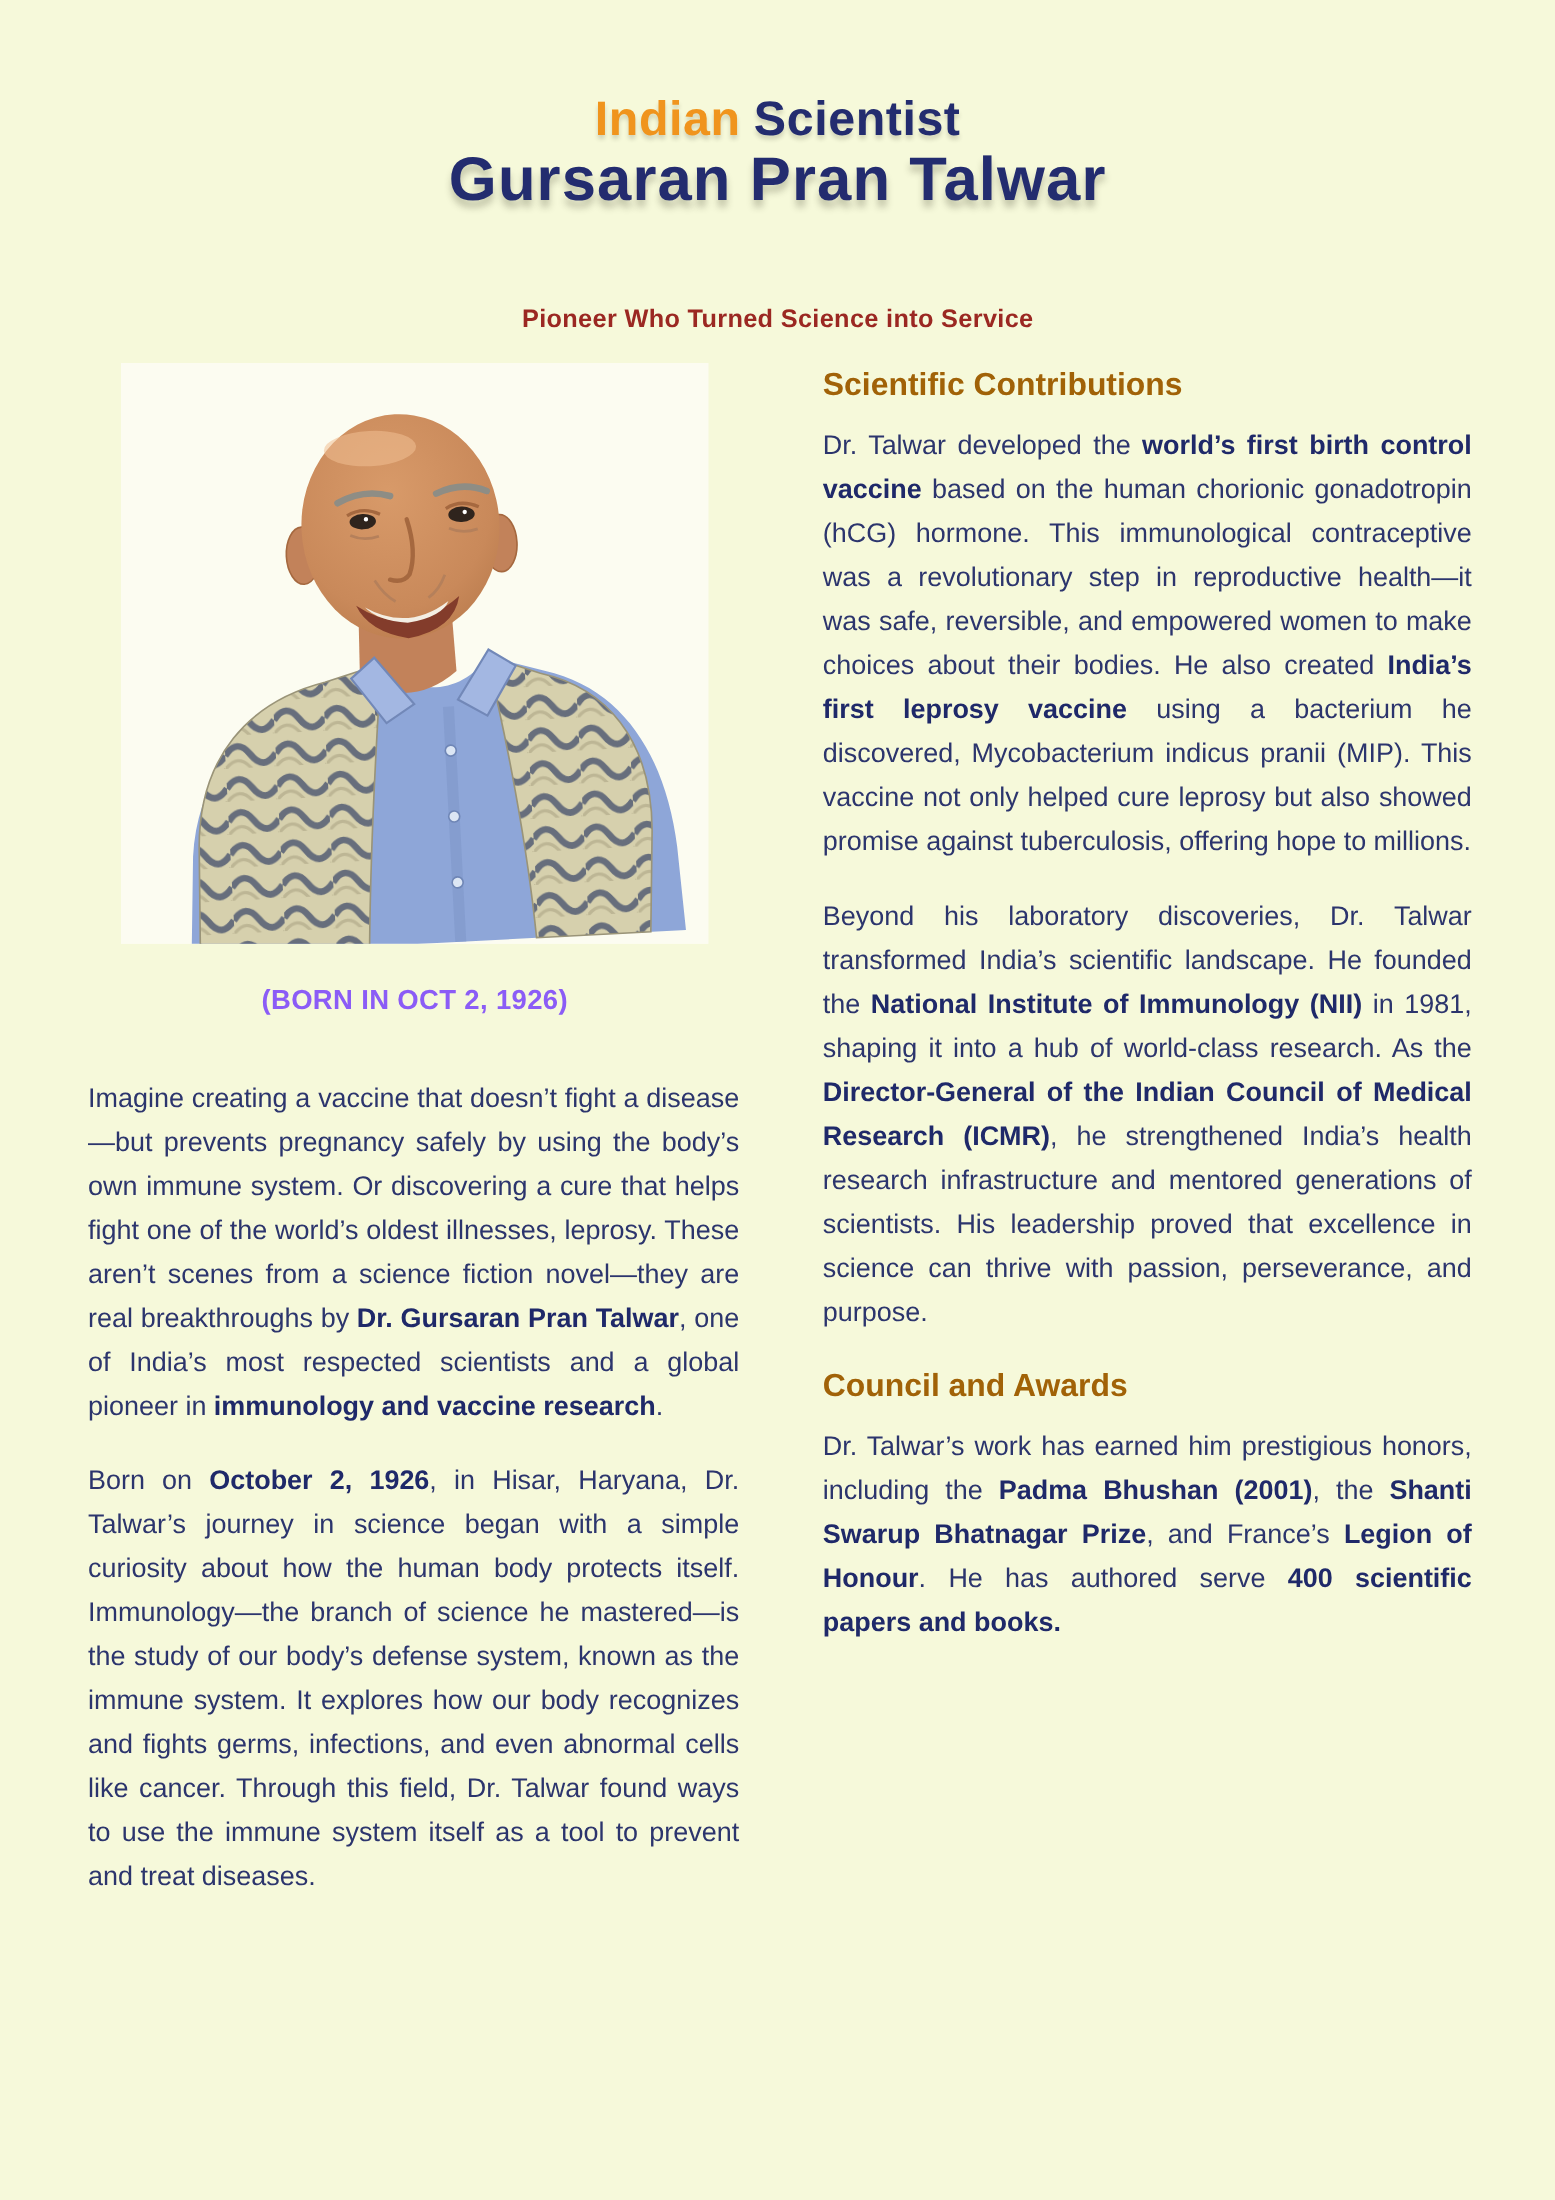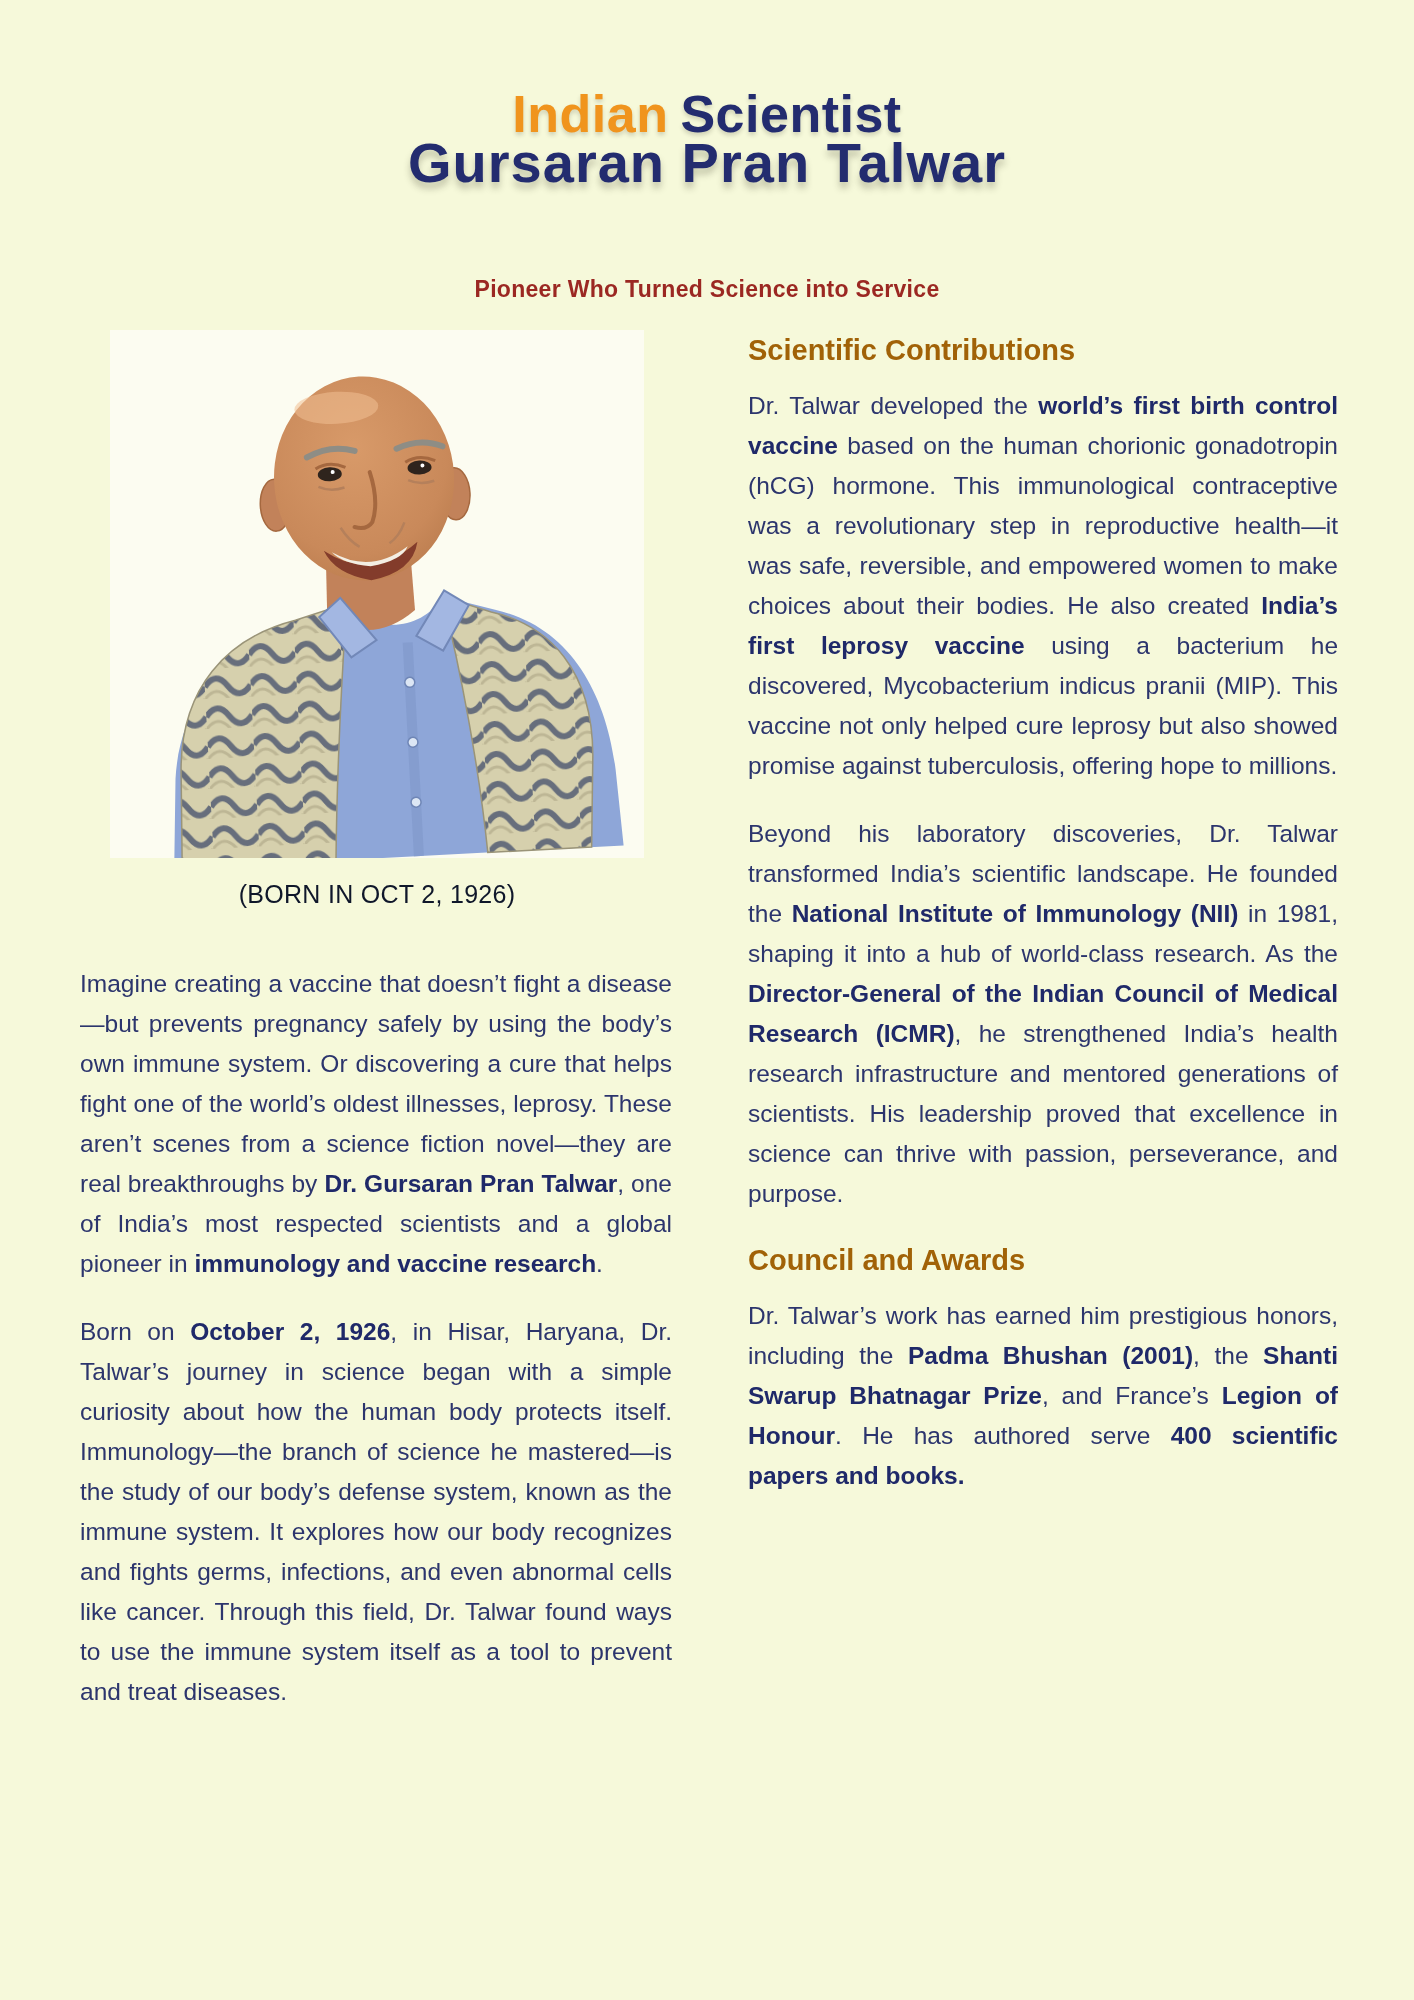--- a/index.html
+++ b/index.html
@@ -1,21 +1,21 @@
 <!DOCTYPE html>
 <html><head>
 <meta charset="utf-8">
 <style>
   * { margin:0; padding:0; box-sizing:border-box; }
   html,body { width:1414px; background:#f6f9da; }
   body { font-family:"Liberation Sans", sans-serif; }
   .page { position:relative; width:1414px; height:2000px; background:#f6f9da; overflow:hidden; }
 
   .brand { position:absolute; top:84px; left:0; width:100%; text-align:center;
-           font-size:52px; font-weight:bold; letter-spacing:.5px;
+           font-size:44px; font-weight:bold; letter-spacing:.5px;
            text-shadow:0 3px 4px rgba(40,40,20,.18); }
   .brand .w1 { color:#f0941d; }
   .brand .w2 { color:#232c6f; margin-left:12px; }
 
   .title { position:absolute; top:130px; left:0; width:100%; text-align:center;
            font-size:56px; font-weight:bold; color:#232c6f; letter-spacing:1px;
            text-shadow:0 6px 7px rgba(40,40,20,.25); }
 
   .subtitle { position:absolute; top:276px; left:0; width:100%; text-align:center;
               font-size:23px; font-weight:bold; color:#9b2822; letter-spacing:.3px; }
@@ -25,22 +25,22 @@
   .col .b { font-weight:bold; color:#1f2969; }
   .col-left  { left:80px;  top:330px; width:592px; }
   .col-right { left:748px; top:332px; width:590px; }
 
   h2.section { font-size:29px; line-height:36px; font-weight:bold; color:#a16207; margin:0 0 18px 0; }
   h2.section.second { margin-top:12px; }
 
   figure.photo { width:534px; height:528px; margin-left:30px; background:#fcfcf1; }
   figure.photo svg { display:block; }
 
-  .caption { width:534px; margin-left:30px; margin-top:16px; margin-bottom:50px;
-             text-align:center; font-size:25px; font-weight:normal; color:#0f172a; letter-spacing:.3px; }
+  .caption { width:534px; margin-left:30px; margin-top:31px; margin-bottom:50px;
+             text-align:center; font-size:25px; font-weight:bold; color:#8b5cf6; letter-spacing:.3px; }
 
   footer { position:absolute; left:80px; right:76px; top:1902px;
            display:flex; justify-content:space-between;
            font-size:24.5px; color:#2c356d; }
 </style>
 </head>
 <body>
 
 <div class="page">
 

